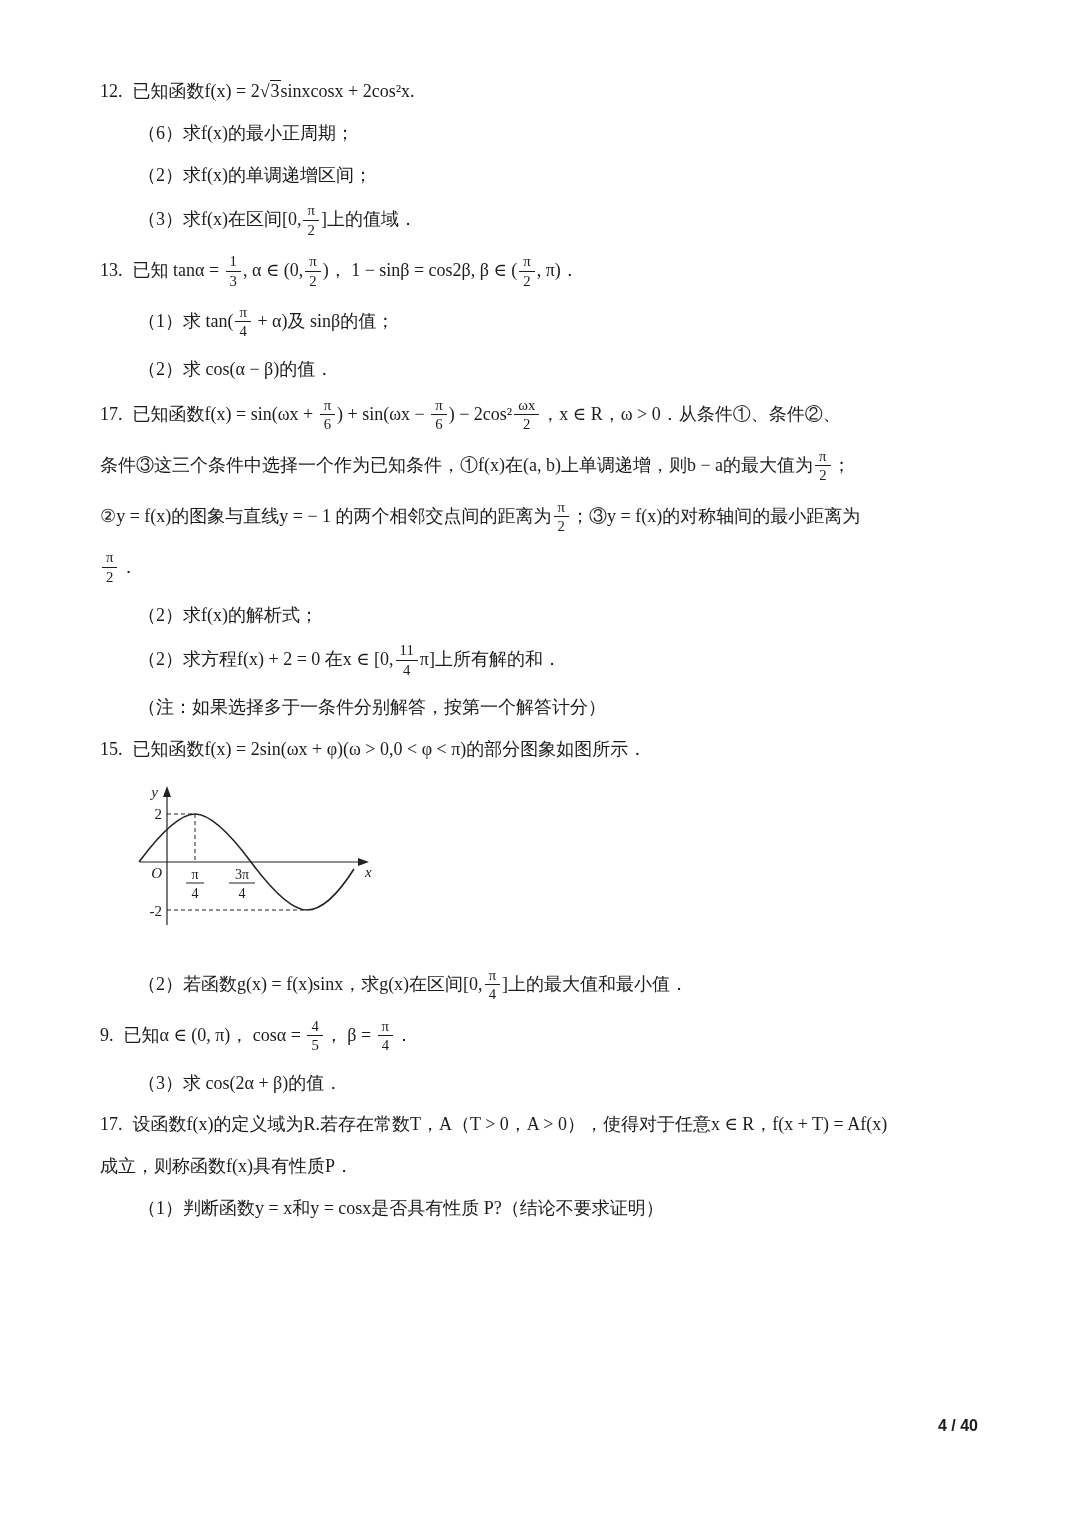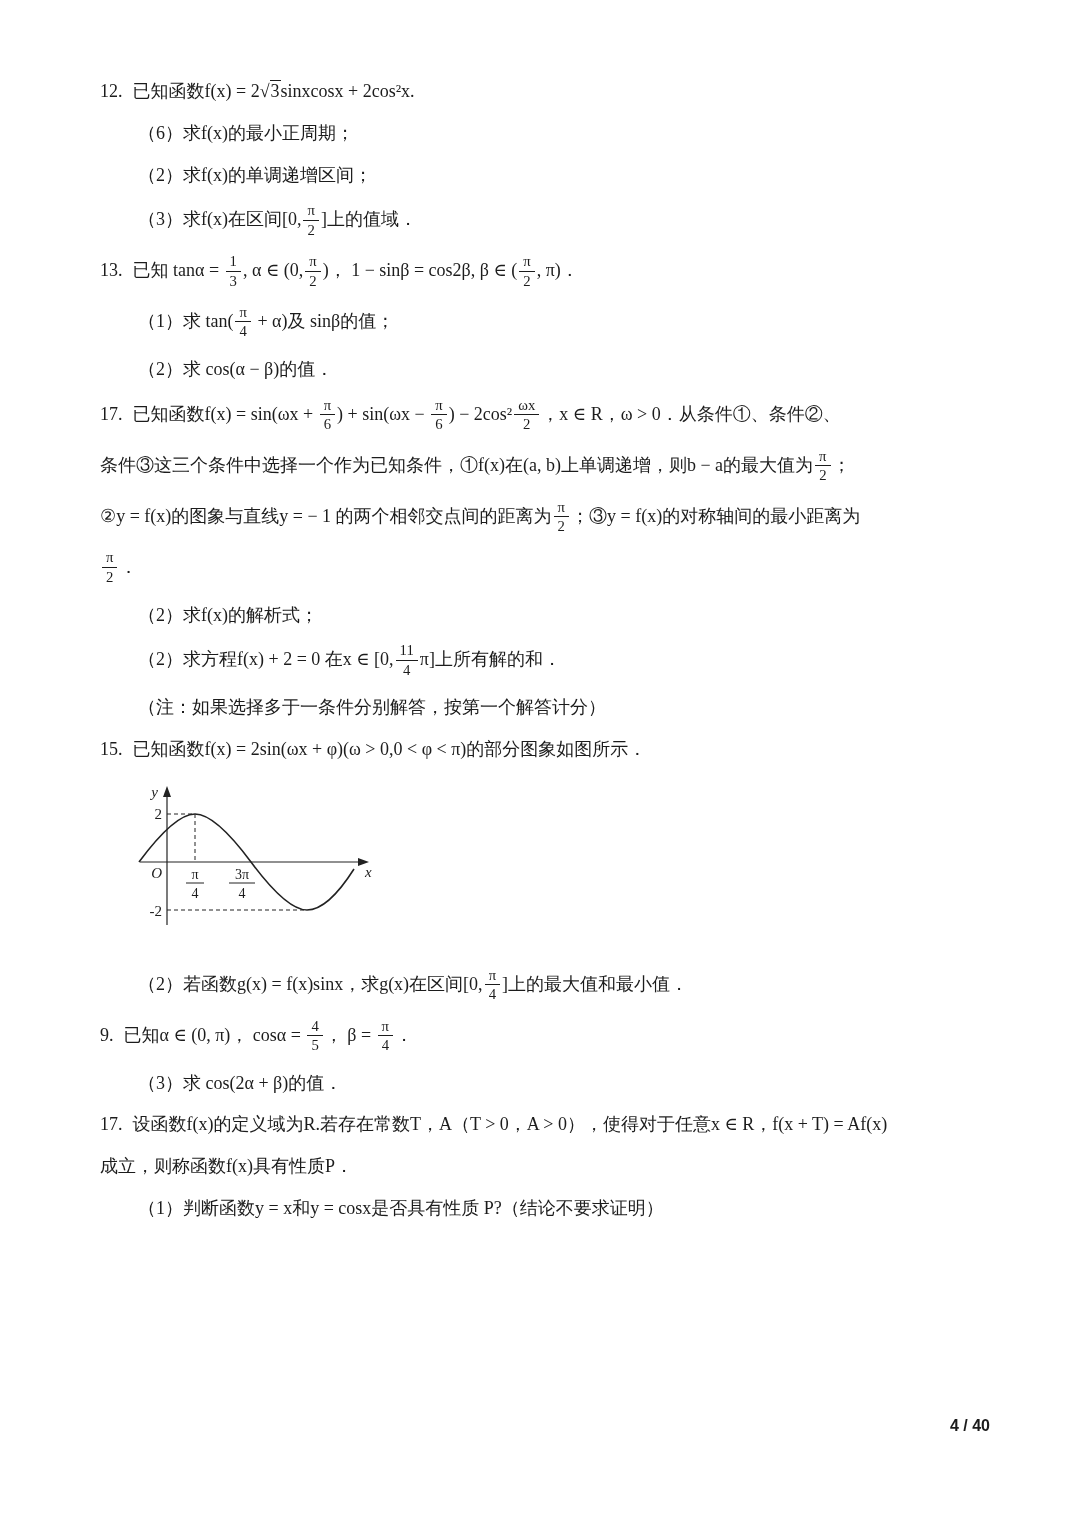--- a/index.html
+++ b/index.html
@@ -25,21 +25,21 @@
     font-size: 0.82em; line-height: 1.25;
     margin: 0 2px; position: relative; top: -0.08em;
   }
   .fnum { display: block; padding: 0 4px; border-bottom: 1.3px solid #1c1c1c; }
   .fden { display: block; padding: 0 4px; }
   
   .sqrt { white-space: nowrap; }
   .sqrtbar { border-top: 1.3px solid #1c1c1c; padding: 0 1px; }
   .figure-wrap { margin: 4px 0 6px 22px; }
   .footer {
-    position: absolute; right: 90px; bottom: 92px;
+    position: absolute; right: 102px; bottom: 92px;
     font-family: "Liberation Sans", "DejaVu Sans", sans-serif;
     font-weight: bold; font-size: 16px; color: #1c1c1c;
   }
   svg text { font-family: "Liberation Serif", "DejaVu Serif", serif; }
 </style>
 </head>
 <body>
 
 <div class="content">
 

